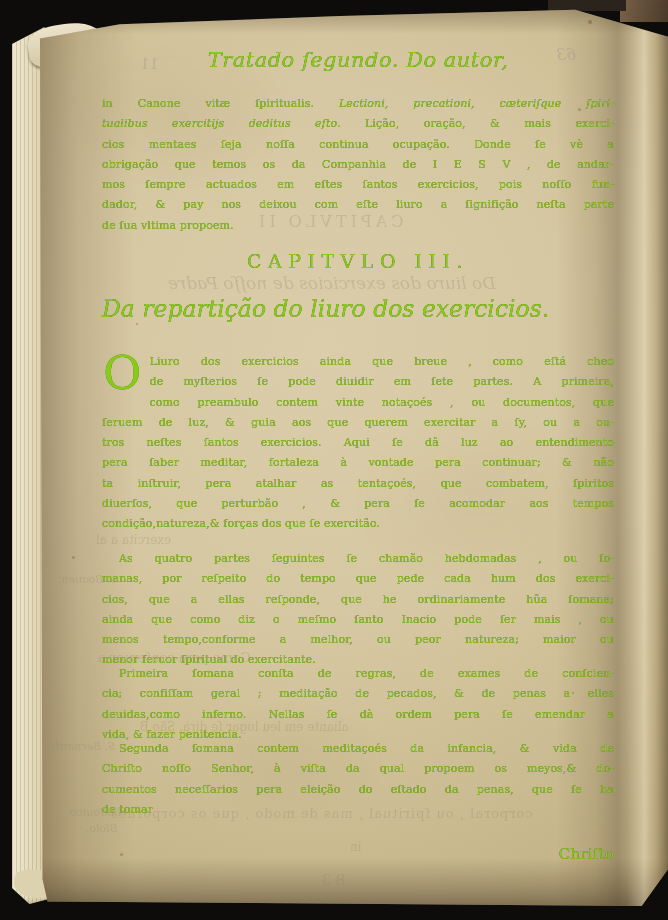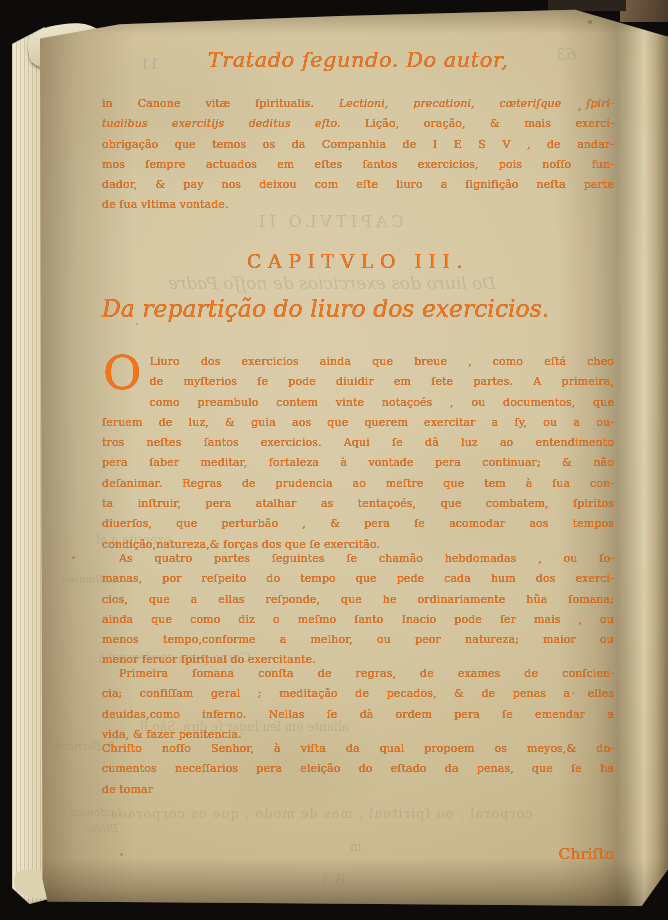--- a/index.html
+++ b/index.html
@@ -37,21 +37,21 @@
   .mottle{left:0;top:0;width:100%;height:100%;opacity:.5;background:
     radial-gradient(26% 12% at 22% 12%,rgba(120,98,58,.14),transparent 70%),
     radial-gradient(30% 14% at 70% 55%,rgba(125,102,62,.10),transparent 70%),
     radial-gradient(22% 10% at 40% 84%,rgba(120,98,58,.12),transparent 70%);}
   .fox{position:absolute;border-radius:50%;background:#8a6a48;opacity:.5;filter:blur(.5px);}
   
   .st-layer{position:absolute;left:0;top:0;width:668px;height:920px;pointer-events:none;}
   .st{position:absolute;transform:scaleX(-1);color:#8d8165;opacity:.26;filter:blur(.45px);
       white-space:nowrap;font-family:"DejaVu Serif",serif;}
   
-  .textblock{position:absolute;left:102px;top:0;width:512px;height:920px;color:#f97316;}
+  .textblock{position:absolute;left:102px;top:0;width:512px;height:920px;color:#84cc16;}
   .textblock>div{position:absolute;left:0;width:100%;}
   .runhead{top:48px;text-align:center;font-style:italic;font-size:21px;letter-spacing:.5px;
     text-shadow:0 0 .6px rgba(45,35,22,.8);}
   .heading{top:250px;text-align:center;font-size:19px;letter-spacing:6.5px;
     text-shadow:0 0 .6px rgba(45,35,22,.85);}
   .subheading{top:295px;font-style:italic;font-size:23.5px;
     text-shadow:0 0 .6px rgba(45,35,22,.8);}
   .para{text-shadow:0 0 .5px rgba(45,35,22,.75);}
   .p1{top:94px;} .p2{top:352px;} .p3{top:549px;} .p4{top:664px;} .p5{top:739px;} .p6{top:821px;}
   .tline{height:20.3px;line-height:20.3px;font-size:11px;letter-spacing:.1px;
@@ -101,54 +101,55 @@
       <span class="st" style="left: 86px; top: 822px; font-size: 11px; font-style: italic;">Blolo.</span>
       <span class="st" style="left: 350px; top: 840px; font-size: 12px;">in</span>
       <span class="st" style="left: 322px; top: 872px; font-size: 14px;">B 3</span>
     </div>
 
   <div class="textblock">
     <div class="runhead">Tratado ſegundo. Do autor,</div>
     <div class="para p1">
         <div class="tline"><span>in Canone vitæ ſpiritualis. </span><span class="it">Lectioni, precationi, cæteriſque ſpiri-</span></div>
         <div class="tline"><span class="it">tualibus exercitijs deditus eſto. </span><span>Lição, oração, &amp; mais exerci-</span></div>
+        <div class="tline"><span>cios mentaes ſeja noſſa continua ocupação. Donde ſe vè a</span></div>
         <div class="tline"><span>obrigação que temos os da Companhia de I E S V , de andar-</span></div>
         <div class="tline"><span>mos ſempre actuados em eſtes ſantos exercicios, pois noſſo fun-</span></div>
         <div class="tline"><span>dador, &amp; pay nos deixou com eſte liuro a ſignifição neſta parte</span></div>
-        <div class="tline last"><span>de ſua vltima vontade.</span></div>
+        <div class="tline last"><span>de ſua vltima propoem.</span></div>
       </div>
     <div class="heading">CAPITVLO III.</div>
     <div class="subheading">Da repartição do liuro dos exercicios.</div>
     <div class="para p2">
         <span class="dropcap">O</span>
         <div class="tline"><span>Liuro dos exercicios ainda que breue , como eſtá cheo</span></div>
         <div class="tline"><span>de myſterios ſe pode diuidir em ſete partes. A primeira,</span></div>
         <div class="tline"><span>como preambulo contem vinte notaçoés , ou documentos, que</span></div>
         <div class="tline"><span>ſeruem de luz, &amp; guia aos que querem exercitar a ſy, ou a ou-</span></div>
         <div class="tline"><span>tros neſtes ſantos exercicios. Aqui ſe dâ luz ao entendimento</span></div>
         <div class="tline"><span>pera ſaber meditar, fortaleza à vontade pera continuar; &amp; não</span></div>
-        <div class="tline"><span>deſanimar. Regras de prudencia ao meſtre que tem à ſua con-</span></div>
         <div class="tline"><span>ta inſtruir, pera atalhar as tentaçoés, que combatem, ſpiritos</span></div>
         <div class="tline"><span>diuerſos, que perturbão , &amp; pera ſe acomodar aos tempos</span></div>
         <div class="tline last"><span>condição,natureza,&amp; forças dos que ſe exercitão.</span></div>
       </div>
     <div class="para p3">
         <div class="tline ind"><span>As quatro partes ſeguintes ſe chamão hebdomadas , ou ſo-</span></div>
         <div class="tline"><span>manas, por reſpeito do tempo que pede cada hum dos exerci-</span></div>
         <div class="tline"><span>cios, que a ellas reſponde, que he ordinariamente hũa ſomana;</span></div>
         <div class="tline"><span>ainda que como diz o meſmo ſanto Inacio pode ſer mais , ou</span></div>
         <div class="tline"><span>menos tempo,conforme a melhor, ou peor natureza; maior ou</span></div>
         <div class="tline last"><span>menor feruor ſpiritual do exercitante.</span></div>
       </div>
     <div class="para p4">
         <div class="tline ind"><span>Primeira ſomana conſta de regras, de exames de conſcien-</span></div>
         <div class="tline"><span>cia; confiſſam geral ; meditação de pecados, &amp; de penas a elles</span></div>
         <div class="tline"><span>deuidas,como inferno. Nellas ſe dà ordem pera ſe emendar a</span></div>
         <div class="tline last"><span>vida, &amp; fazer penitencia.</span></div>
       </div>
     <div class="para p5">
+        <div class="tline ind"><span>Segunda ſomana contem meditaçoés da infancia, &amp; vida de</span></div>
         <div class="tline"><span>Chriſto noſſo Senhor, à viſta da qual propoem os meyos,&amp; do-</span></div>
         <div class="tline"><span>cumentos neceſſarios pera eleição do eſtado da penas, que ſe ha</span></div>
         <div class="tline last"><span>de tomar</span></div>
       </div>
     <div class="catchword">Chriſto</div>
   </div>
 </div>
 
 </body></html>

